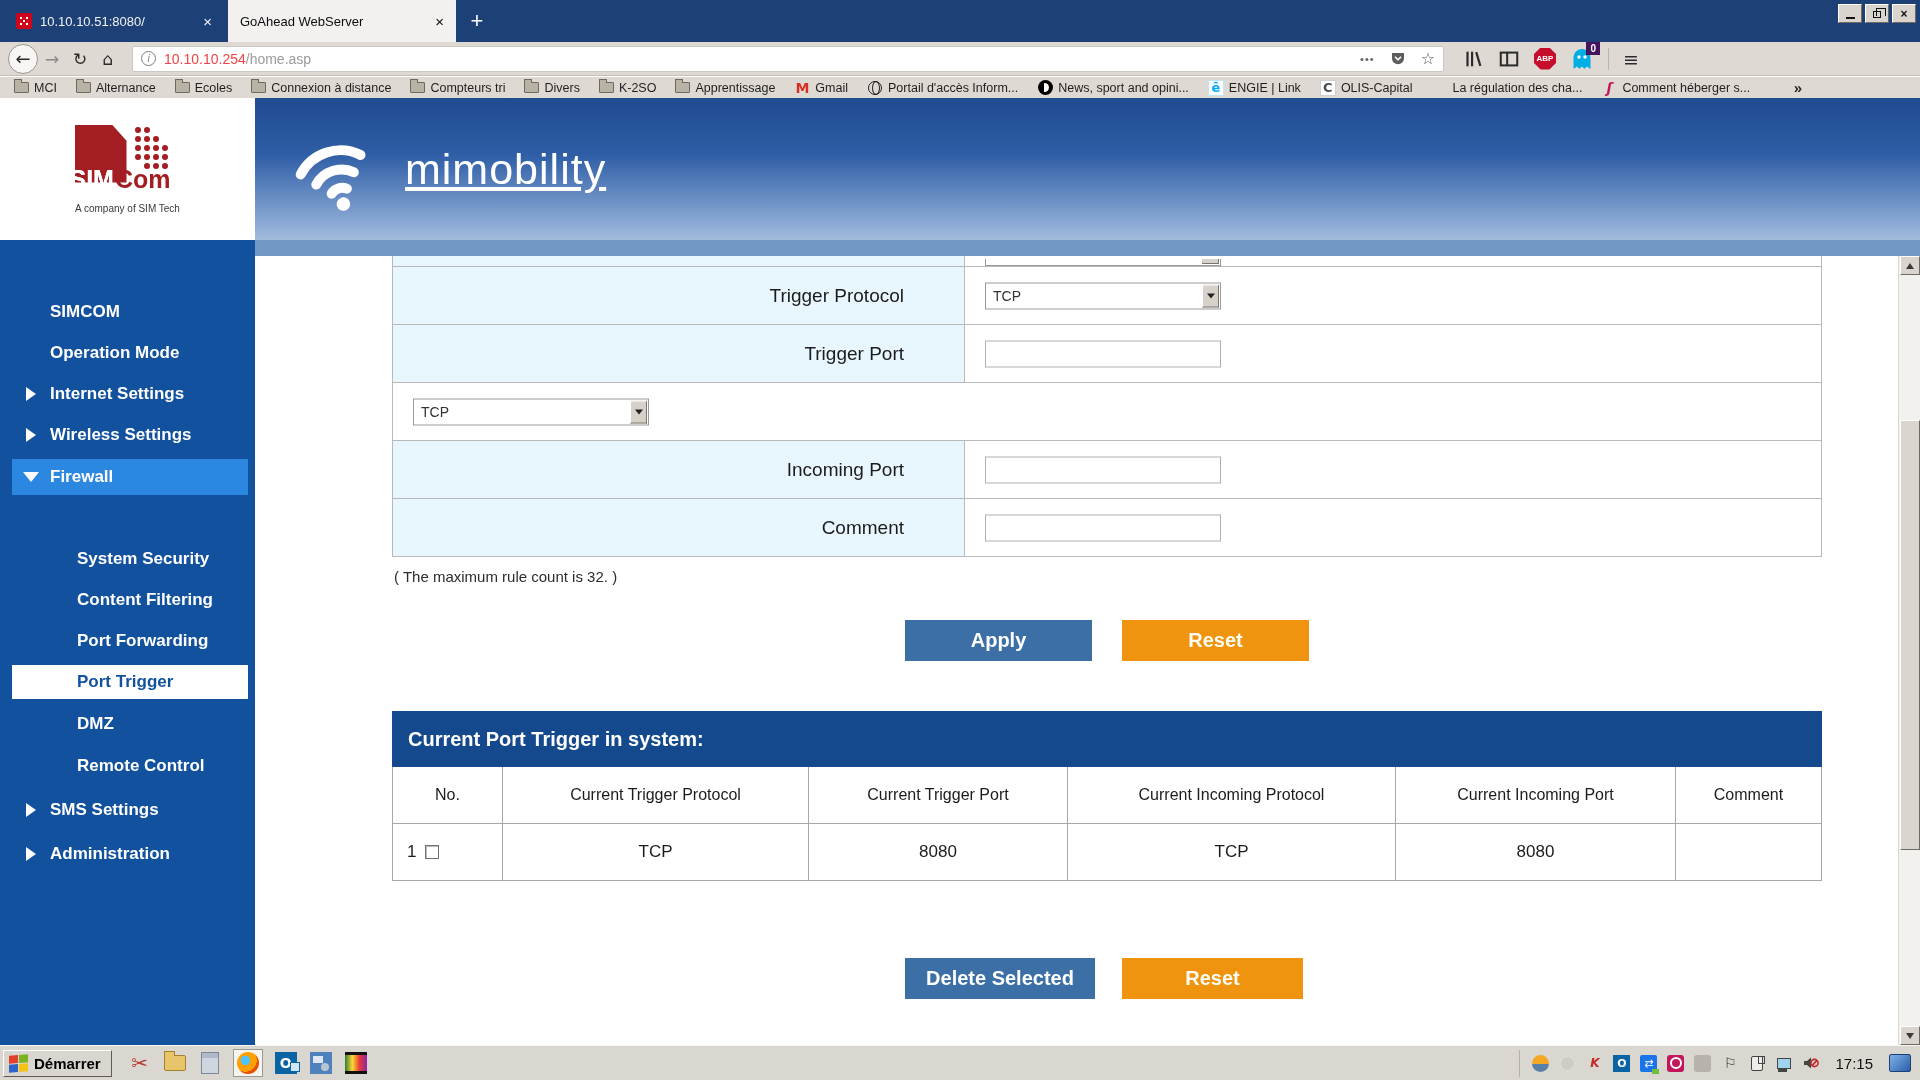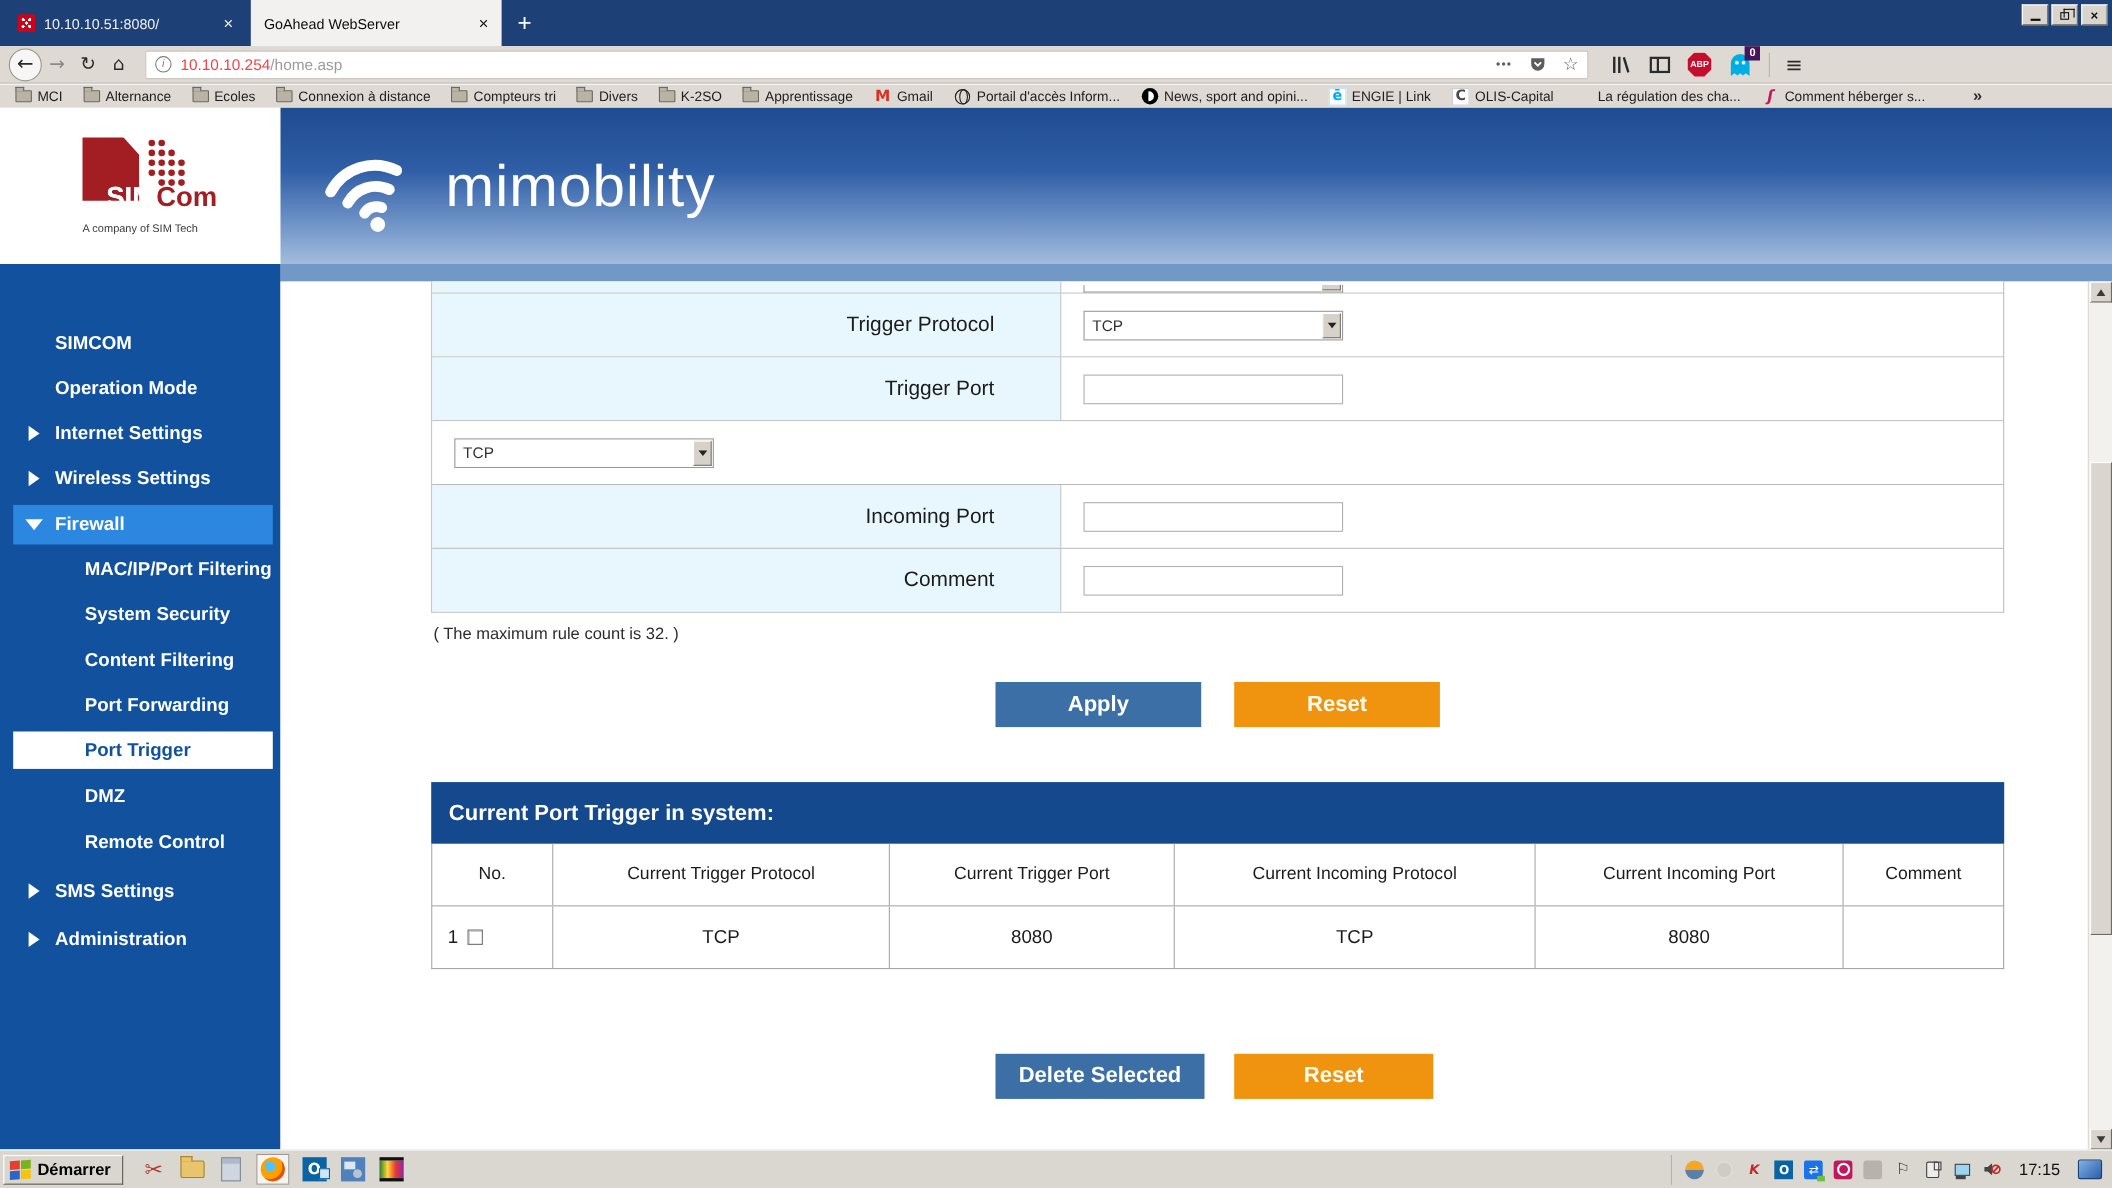--- a/index.html
+++ b/index.html
@@ -89,28 +89,28 @@
   .logo-panel { position:absolute; left:0; top:98px; width:255px; height:142px; background:#fff;
                 display:flex; flex-direction:column; align-items:center; justify-content:center; }
   .simwrap { position:relative; width:130px; height:72px; }
   .simcard { position:absolute; left:12px; top:0; width:52px; height:58px; background:#a21e23;
              clip-path:polygon(0 0,72% 0,100% 28%,100% 100%,0 100%); }
   .simdots { position:absolute; left:72px; top:2px; display:grid; grid-template-columns:repeat(4,9px);
              grid-template-rows:repeat(5,9px); }
   .simdots i { width:6px; height:6px; border-radius:50%; background:#a21e23; }
   .simdots i.off { background:transparent; }
   .simtext { position:absolute; left:6px; top:40px; font-size:25px; font-weight:bold; letter-spacing:0; }
-  .simtext .sim { background:transparent; color:#fff; text-shadow:0 0 0 #fff; padding:0 1px; position:relative; z-index:2;margin-left:27px;}
+  .simtext .sim { background:transparent; color:#fff; text-shadow:0 0 0 #fff; padding:0 1px; position:relative; z-index:2;}
   .simtext .com { color:#a21e23; }
   .tagline { font-size:10px; color:#3a3a3a; margin-top:6px; }
   .site-header { position:absolute; left:255px; top:98px; width:1665px; height:142px;
                  background:linear-gradient(180deg,#1f4b90 0%,#2f5ea6 40%,#7b9dcd 80%,#a3bcdd 100%);
                  display:flex; align-items:center; }
   .wifi { width:90px; height:90px; margin-left:32px; transform:rotate(-18deg); }
-  .product { color:#fff; font-size:53px; font-weight:300; letter-spacing:1px; margin-left:28px; }
+  .product { color:#fff; font-size:43px; font-weight:300; letter-spacing:1px; margin-left:28px;text-decoration:underline; }
   .band { position:absolute; left:255px; top:240px; width:1665px; height:16px; background:#7298c6; }
 
   
   .sidebar { position:absolute; left:0; top:240px; width:255px; height:805px; background:#11519e; }
   .sb-item { position:absolute; left:0; width:255px; height:36px; display:flex; align-items:center;
              color:#fff; font-weight:bold; font-size:17px; }
   .sb-item .lbl { padding-left:50px; }
   .sb-sub .lbl { padding-left:77px; }
   .tri-r { position:absolute; left:26px; width:0; height:0; border-top:7px solid transparent;
            border-bottom:7px solid transparent; border-left:10px solid #fff; }
@@ -433,23 +433,20 @@
         <span class="lbl">Internet Settings</span>
       </div>
     <div class="sb-item" style="top:177px">
         <span class="tri-r"></span>
         <span class="lbl">Wireless Settings</span>
       </div>
     <div class="sb-item sb-hl" style="top:219px">
         <span class="tri-dn"></span>
         <span class="lbl">Firewall</span>
       </div>
-    <div class="sb-item sb-sub" style="top:260px">
-        <span class="lbl">MAC/IP/Port Filtering</span>
-      </div>
     <div class="sb-item sb-sub" style="top:301px">
         <span class="lbl">System Security</span>
       </div>
     <div class="sb-item sb-sub" style="top:342px">
         <span class="lbl">Content Filtering</span>
       </div>
     <div class="sb-item sb-sub" style="top:383px">
         <span class="lbl">Port Forwarding</span>
       </div>
     <div class="sb-item sb-sel" style="top:425px">

